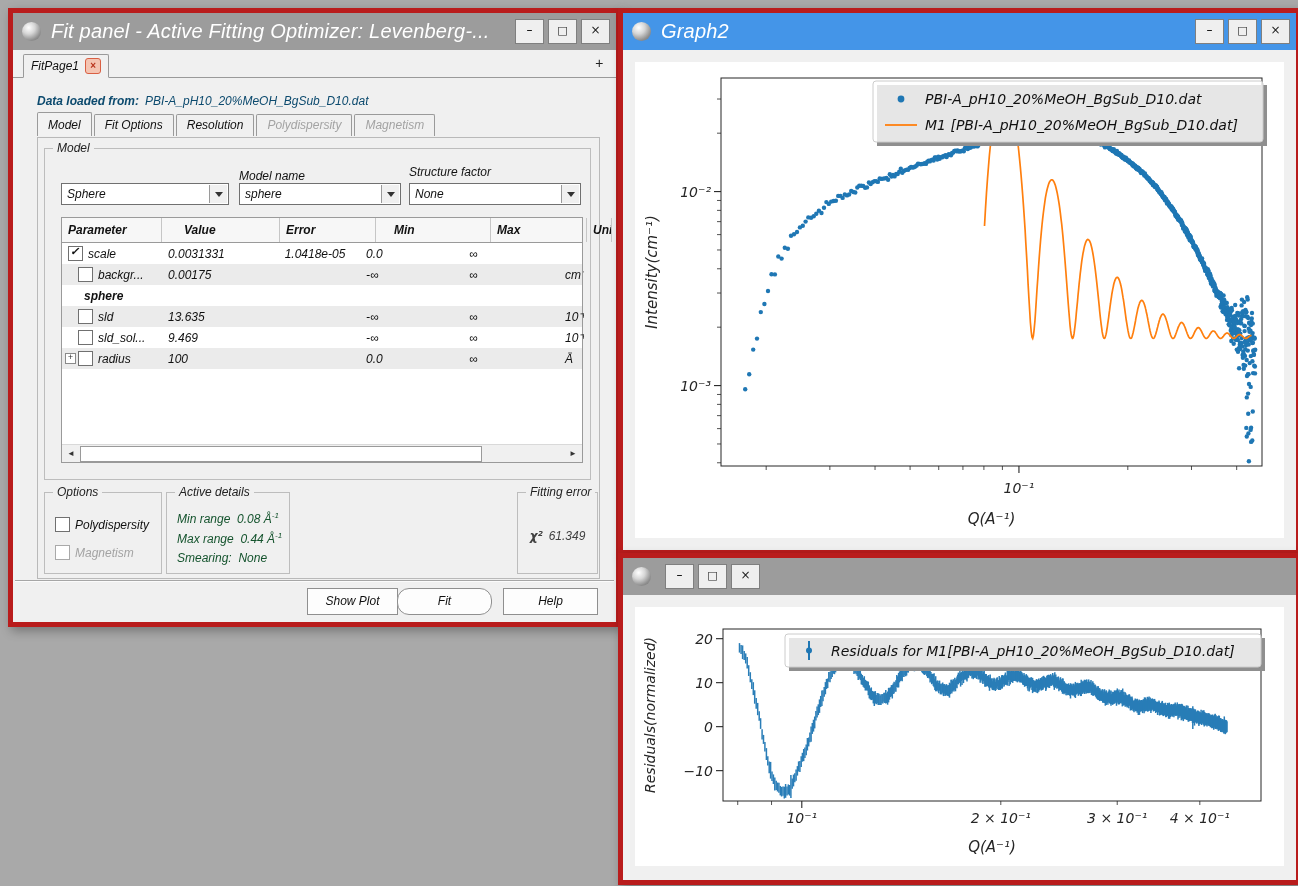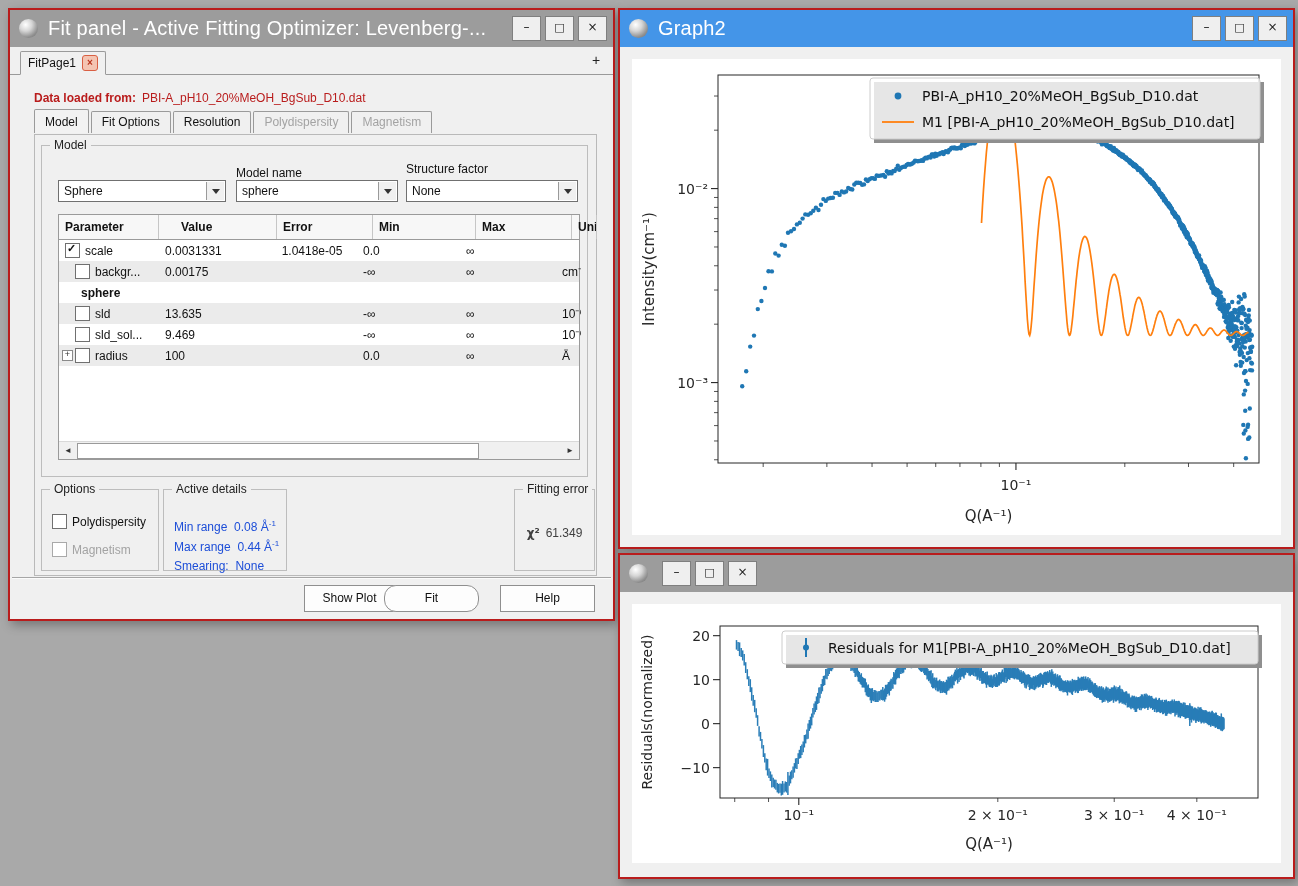--- a/index.html
+++ b/index.html
@@ -1,37 +1,37 @@
 <!DOCTYPE html>
 <html><head>
 <meta charset="utf-8">
 <style>
   html,body{margin:0;padding:0;width:1298px;height:886px;overflow:hidden;background:#a9a9a9;
     font-family:"Liberation Sans",sans-serif;-webkit-font-smoothing:antialiased;}
-  .win{position:absolute;background:#f0f0f0;border:2px solid #b91c1c;box-shadow:3px 4px 10px rgba(0,0,0,.3);}
+  .win{position:absolute;background:#f0f0f0;border:5px solid #b91c1c;box-shadow:3px 4px 10px rgba(0,0,0,.3);font-style:italic;}
   .titlebar{position:absolute;left:0;top:0;right:0;height:37px;display:flex;align-items:center;padding:0 6px 0 9px;box-sizing:border-box;}
   .titlebar.gray{background:#9c9c9c;}
   .titlebar.blue{background:#4495e8;}
   .appicon{width:19px;height:19px;border-radius:50%;flex:0 0 auto;margin-right:10px;
     background:radial-gradient(circle at 35% 30%, #ffffff, #d6d6d6 35%, #8f8f8f 70%, #6d6d6d 100%);}
   .wtitle{color:#fff;font-size:20px;font-weight:300;letter-spacing:.2px;white-space:nowrap;overflow:hidden;flex:1 1 auto;}
   .winbtns{display:flex;flex:0 0 auto;}
   .wbtn{width:27px;height:23px;background:#efefef;border:1px solid #7f7f7f;color:#1a1a1a;
     font-family:"DejaVu Sans",sans-serif;font-size:12px;line-height:21px;text-align:center;margin-left:4px;cursor:default;}
   
   #fitpanel{left:8px;top:8px;width:603px;height:609px;}
   .fp-body{position:absolute;left:0;right:0;top:37px;bottom:0;background:#f0f0f0;}
   .fp-tabbar{position:absolute;left:0;right:0;top:0;height:27px;border-bottom:1px solid #9a9a9a;}
   .fp-tab{position:absolute;left:10px;bottom:-1px;height:22px;padding:0 7px;background:#f0f0f0;
     border:1px solid #9a9a9a;border-bottom:1px solid #f0f0f0;border-radius:2px 2px 0 0;
     display:flex;align-items:center;font-size:12px;color:#111;}
   .tabx{display:inline-block;width:14px;height:14px;margin-left:6px;background:#f4c4b2;border:1px solid #d95f43;
     border-radius:3px;color:#b8341d;font-size:10px;font-weight:bold;line-height:13px;text-align:center;}
   .addtab{position:absolute;right:8px;top:4px;width:18px;height:18px;text-align:center;font-size:14px;color:#222;line-height:18px;}
-  .dataloaded{position:absolute;left:24px;top:44px;font-size:12px;color:#b91c1c;}
+  .dataloaded{position:absolute;left:24px;top:44px;font-size:12px;color:#0c4a6e;}
   .dataloaded b{margin-right:6px;}
   .subtabs{position:absolute;left:24px;top:64px;height:23px;display:flex;z-index:3;}
   .subtab{height:21px;margin-right:2px;padding:0 10px;background:#f0f0f0;border:1px solid #9a9a9a;border-bottom:none;
     border-radius:2px 2px 0 0;font-size:12px;color:#111;line-height:21px;}
   .subtab.active{height:23px;margin-top:-2px;line-height:24px;background:#f2f2f2;position:relative;z-index:4;}
   .subtab.disabled{color:#a3a3a3;}
   .tabpage{position:absolute;left:24px;top:87px;width:561px;height:440px;border:1px solid #b9b9b9;background:#f0f0f0;z-index:2;}
   .grp{position:absolute;border:1px solid #bdbdbd;background:#f0f0f0;}
   .grp-legend{position:absolute;top:-8px;left:8px;background:#f0f0f0;padding:0 4px;font-size:12px;color:#222;}
   #grp-model{left:6px;top:10px;width:545px;height:330px;}
@@ -57,21 +57,21 @@
     line-height:7px;text-align:center;color:#333;}
   .pname{display:flex;align-items:center;}
   .hscroll{position:absolute;left:0;right:0;bottom:0;height:17px;background:#f0f0f0;border-top:1px solid #d9d9d9;}
   .harrow{position:absolute;top:1px;width:16px;height:15px;font-size:8px;color:#333;text-align:center;line-height:15px;}
   .hthumb{position:absolute;left:18px;top:1px;width:400px;height:14px;background:#fff;border:1px solid #9a9a9a;}
   
   #grp-options{left:6px;top:354px;width:116px;height:80px;}
   .optrow{position:absolute;left:10px;font-size:12px;color:#111;display:flex;align-items:center;}
   .optrow.dis{color:#a3a3a3;}
   #grp-details{left:128px;top:354px;width:122px;height:80px;}
-  .detrow{position:absolute;left:10px;font-size:12px;color:#1d4ed8;white-space:nowrap;margin-top:11px;}
+  .detrow{position:absolute;left:10px;font-size:12px;color:#14532d;white-space:nowrap;}
   .detrow sup{font-size:8px;}
   #grp-error{left:479px;top:354px;width:79px;height:80px;}
   .chi2{position:absolute;left:0;right:0;top:36px;text-align:center;font-size:12px;color:#404040;}
   .chi2 b{font-family:"DejaVu Sans",sans-serif;margin-right:6px;}
   .btnsep{position:absolute;left:2px;right:2px;top:530px;border-top:1px solid #a6a6a6;border-bottom:1px solid #fbfbfb;}
   .btnrow{position:absolute;left:0;right:0;top:536px;height:30px;}
   .pushbtn{position:absolute;height:27px;background:#fdfdfd;border:1px solid #8f8f8f;font-size:12px;color:#111;
     text-align:center;line-height:25px;box-sizing:border-box;font-family:"Liberation Sans",sans-serif;}
   
   #graph2{left:618px;top:8px;width:673px;height:537px;}
@@ -134,21 +134,21 @@
           <span>None</span>
           <span class="ddarrow">
               <i></i>
             </span>
         </div>
         <div id="ptable">
           <div class="thead" id="thead">
               <div class="th" style="width: 100px; flex: 0 0 100px;">Parameter</div>
               <div class="th" style="width: 102px; flex: 0 0 102px; margin-left: 16px;">Value</div>
               <div class="th" style="width: 96px; flex: 0 0 96px;">Error</div>
-              <div class="th" style="width: 103px; flex: 0 0 103px;">Min</div>
+              <div class="th" style="width: 103px; flex: 0 0 103px; margin-left: 12px;">Min</div>
               <div class="th" style="width: 96px; flex: 0 0 96px;">Max</div>
               <div class="th" style="width: 25px; flex: 0 0 25px;">Units</div>
             </div>
           <div id="tbody">
               <div class="trow" style="position: relative;">
                 <div class="td pname" style="width: 100px; flex: 0 0 100px; ">
                   <span class="cbx on"></span>
                   <span>scale</span>
                 </div>
                 <div class="td" style="width: 102px; flex: 0 0 102px;">0.0031331</div>
@@ -237,21 +237,21 @@
       <div class="grp" id="grp-error">
         <span class="grp-legend">Fitting error</span>
         <div class="chi2">
           <b>χ²</b><span>61.349</span>
         </div>
       </div>
     </div>
     <div class="btnsep"></div>
     <div class="btnrow" id="btnrow">
         <div class="pushbtn" style="left: 294px; width: 91px; top: 2px;">Show Plot</div>
-        <div class="pushbtn" style="left: 374px; width: 95px; top: 2px; border-radius: 12px;">Fit</div>
+        <div class="pushbtn" style="left: 384px; width: 95px; top: 2px; border-radius: 12px;">Fit</div>
         <div class="pushbtn" style="left: 490px; width: 95px; top: 2px;">Help</div>
       </div>
   </div>
 </div>
 
 <div class="win" id="graph2">
   <div class="titlebar blue">
     <span class="appicon"></span>
     <span class="wtitle">Graph2</span>
     <span class="winbtns">

